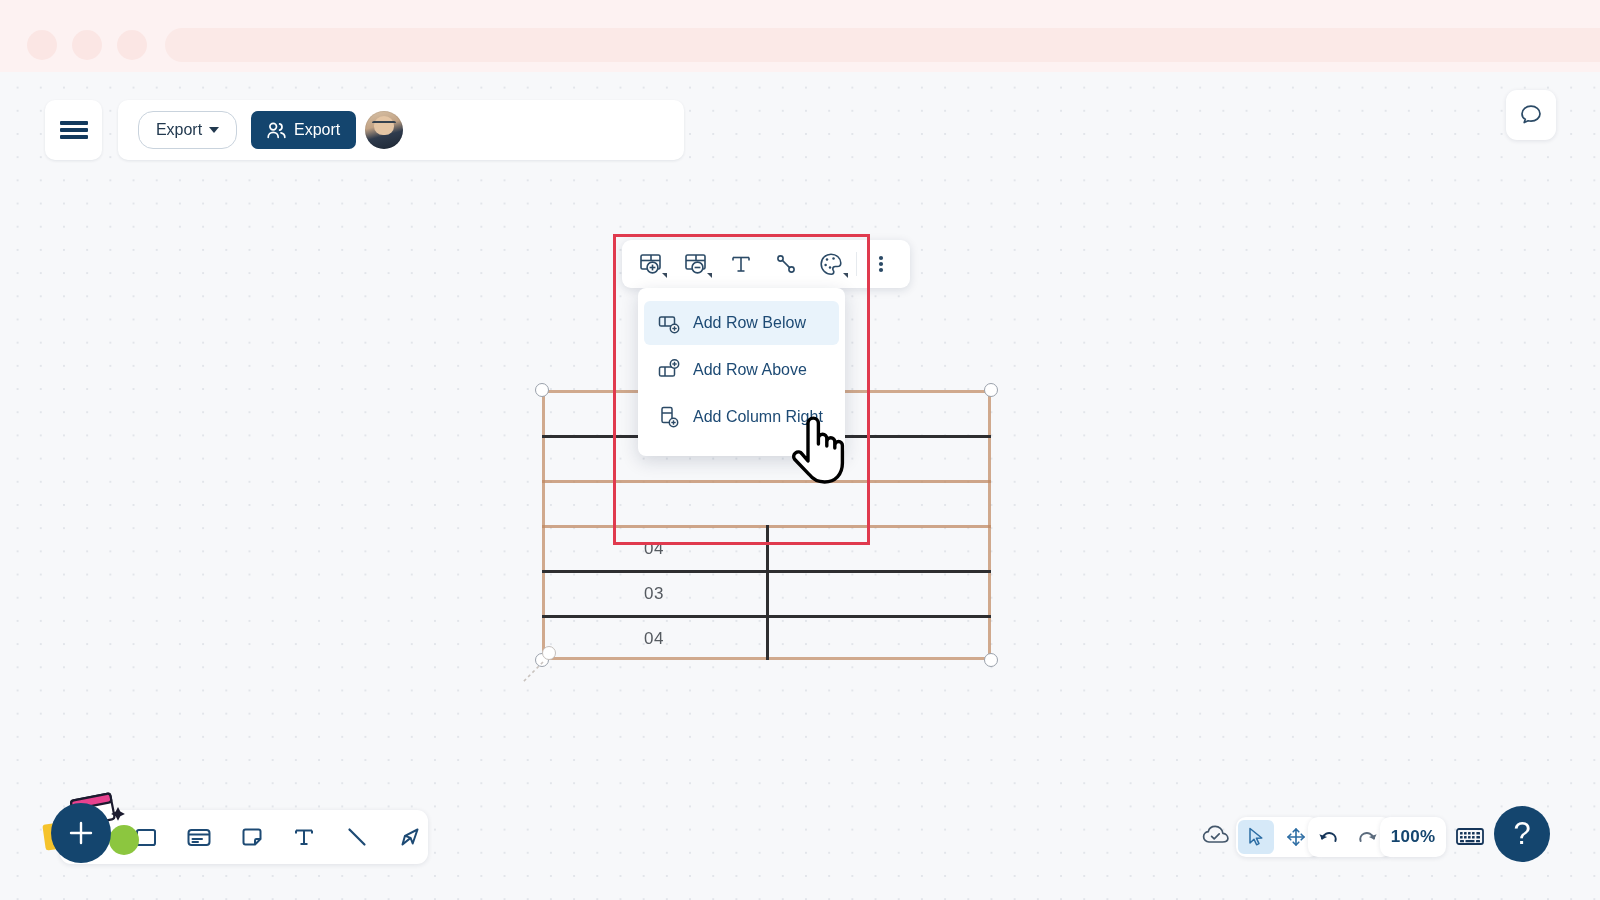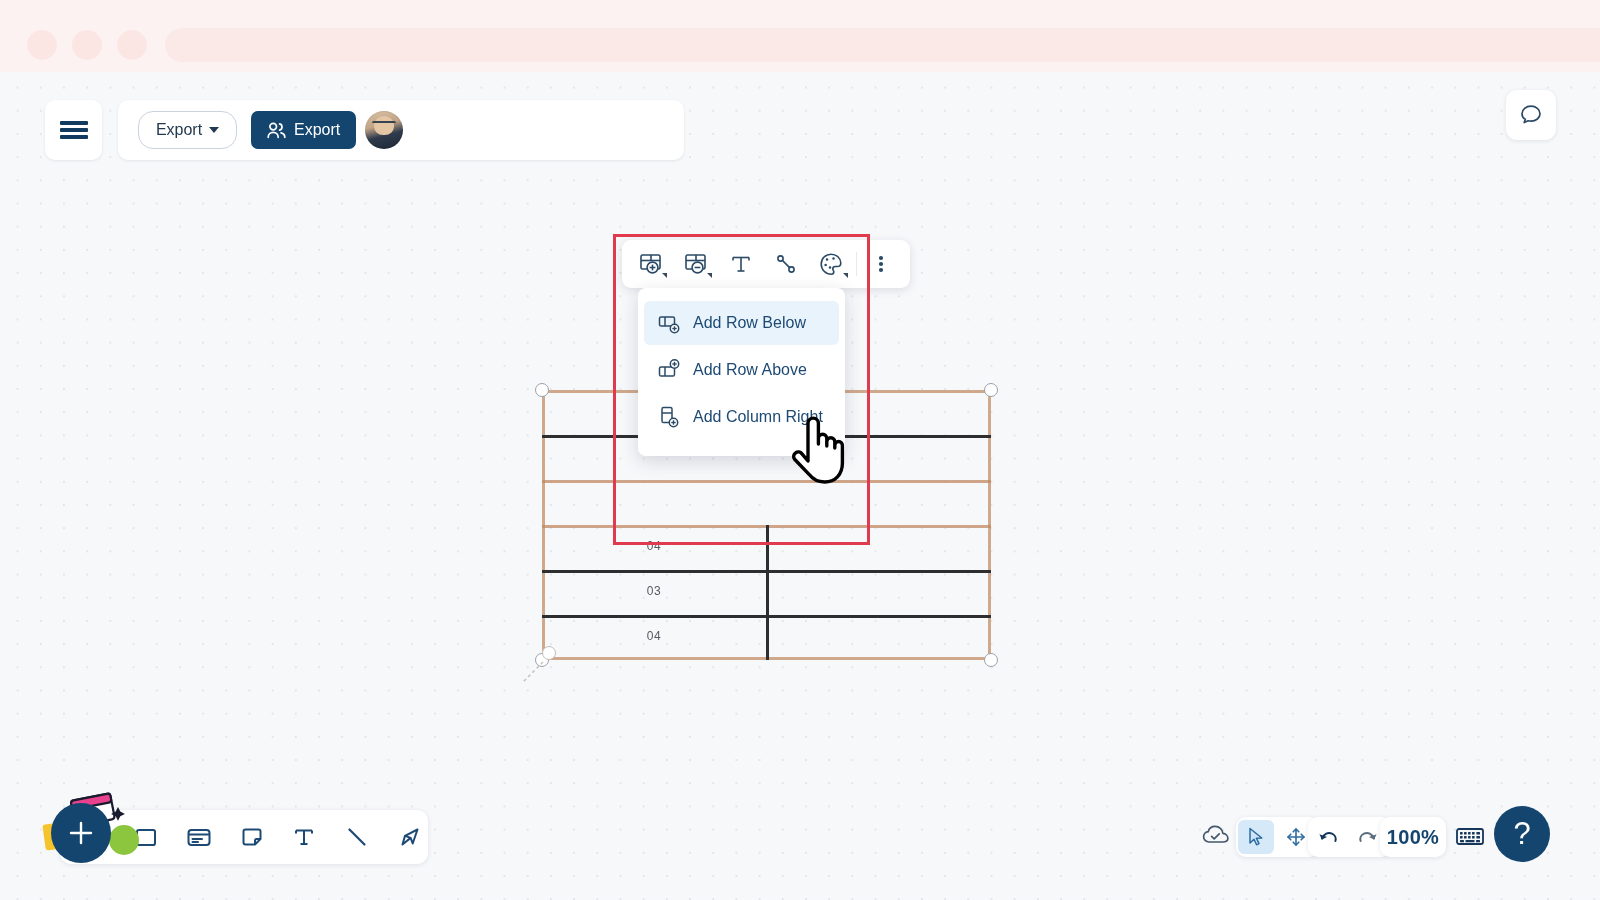--- a/index.html
+++ b/index.html
@@ -125,21 +125,21 @@
     border-top: 3px solid #2e2e30;
   }
   .tbl-rowline.tan { border-top-color: #c08a63; opacity: .75; }
   .tbl-collines {
     position: absolute; left: 224px; top: 135px;
     width: 0; bottom: 0;
     border-left: 3px solid #2e2e30;
   }
   .cell-num {
     position: absolute; width: 120px; text-align: center;
-    font-size: 12px; color: #555a60; letter-spacing: .6px;
+    font-size: 17px; color: #555a60; letter-spacing: .6px;
   }
   .handle {
     position: absolute; width: 14px; height: 14px; border-radius: 50%;
     background: #fff; border: 1.6px solid #9aa1ab; cursor: pointer;
   }
   .handle.tl { left: -7px;  top: -7px; }
   .handle.tr { right: -7px; top: -7px; }
   .handle.bl { left: -7px;  bottom: -7px; }
   .handle.br { right: -7px; bottom: -7px; }
   .resize-tether {
@@ -226,21 +226,21 @@
     box-shadow: 0 1px 5px rgba(16,32,60,.10);
     display: flex; align-items: center; height: 40px;
   }
   .br-btn {
     width: 36px; height: 34px;
     display: flex; align-items: center; justify-content: center;
     border-radius: 6px; cursor: pointer; margin: 0 2px;
   }
   .br-btn.sel { background: #d6e9f8; }
   .zoom-label {
-    font-size: 20px; font-weight: bold; color: #14456e; letter-spacing: .3px;
+    font-size: 17px; font-weight: bold; color: #14456e; letter-spacing: .3px;
   }
   .help-fab {
     position: absolute; left: 1494px; top: 806px;
     width: 56px; height: 56px; border-radius: 50%;
     background: #14456e; color: #fff;
     display: flex; align-items: center; justify-content: center;
     font-size: 31px; cursor: pointer;
   }
   .cloud-btn { position: absolute; left: 1196px; top: 818px; }
 </style>

